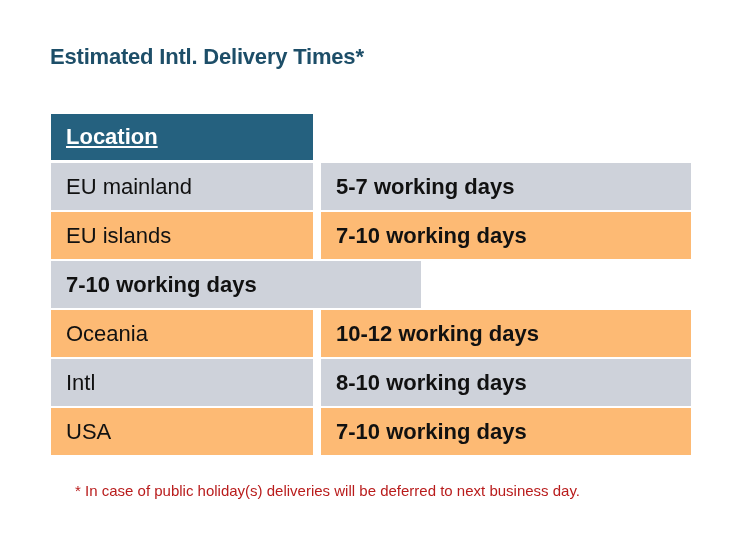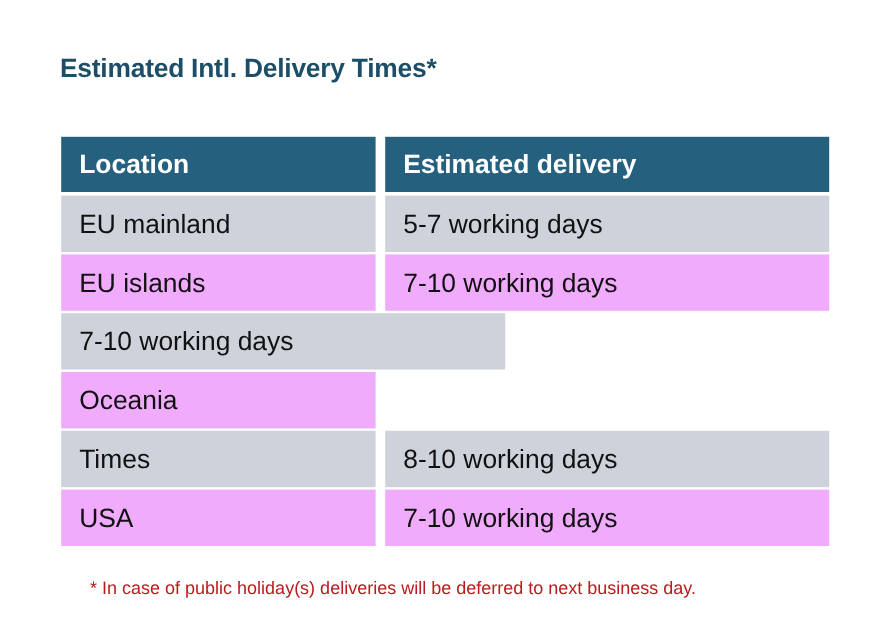--- a/index.html
+++ b/index.html
@@ -61,36 +61,38 @@
     overflow: hidden;
   }
 
   .cell-location {
     width: 262px;
     margin-right: 8px;
   }
 
   .cell-delivery {
     width: 370px;
+    font-weight: bold;
   }
 
   
   .header-row .cell {
     background: #25617f;
     color: #ffffff;
     font-weight: 700;
     height: 46px;
+    text-decoration: underline;
   }
   .header-row {
     margin-bottom: 3px;
   }
 
   
   .row-odd .cell  { background: #ced2da; }
-  .row-even .cell { background: #f0abfc; }
+  .row-even .cell { background: #fdba74; }
 
   
   .footnote {
     position: absolute;
     left: 75px;
     top: 481px;
     font-size: 15px;
     font-weight: 400;
     color: #b91c1c;
     line-height: 20px;
@@ -101,43 +103,43 @@
 <body>
 
 <div class="page">
 
   <div class="page-title">Estimated Intl. Delivery Times*</div>
 
   <div class="delivery-table">
 
     <div class="table-row header-row">
       <div class="cell cell-location">Location</div>
-      <div class="cell cell-delivery">Estimated delivery</div>
     </div>
 
     <div class="table-row row-odd">
       <div class="cell cell-location">EU mainland</div>
       <div class="cell cell-delivery">5-7 working days</div>
     </div>
 
     <div class="table-row row-even">
       <div class="cell cell-location">EU islands</div>
       <div class="cell cell-delivery">7-10 working days</div>
     </div>
 
     <div class="table-row row-odd">
       <div class="cell cell-delivery">7-10 working days</div>
     </div>
 
     <div class="table-row row-even">
       <div class="cell cell-location">Oceania</div>
+      <div class="cell cell-delivery">10-12 working days</div>
     </div>
 
     <div class="table-row row-odd">
-      <div class="cell cell-location">Times</div>
+      <div class="cell cell-location">Intl</div>
       <div class="cell cell-delivery">8-10 working days</div>
     </div>
 
     <div class="table-row row-even">
       <div class="cell cell-location">USA</div>
       <div class="cell cell-delivery">7-10 working days</div>
     </div>
 
   </div>
 

